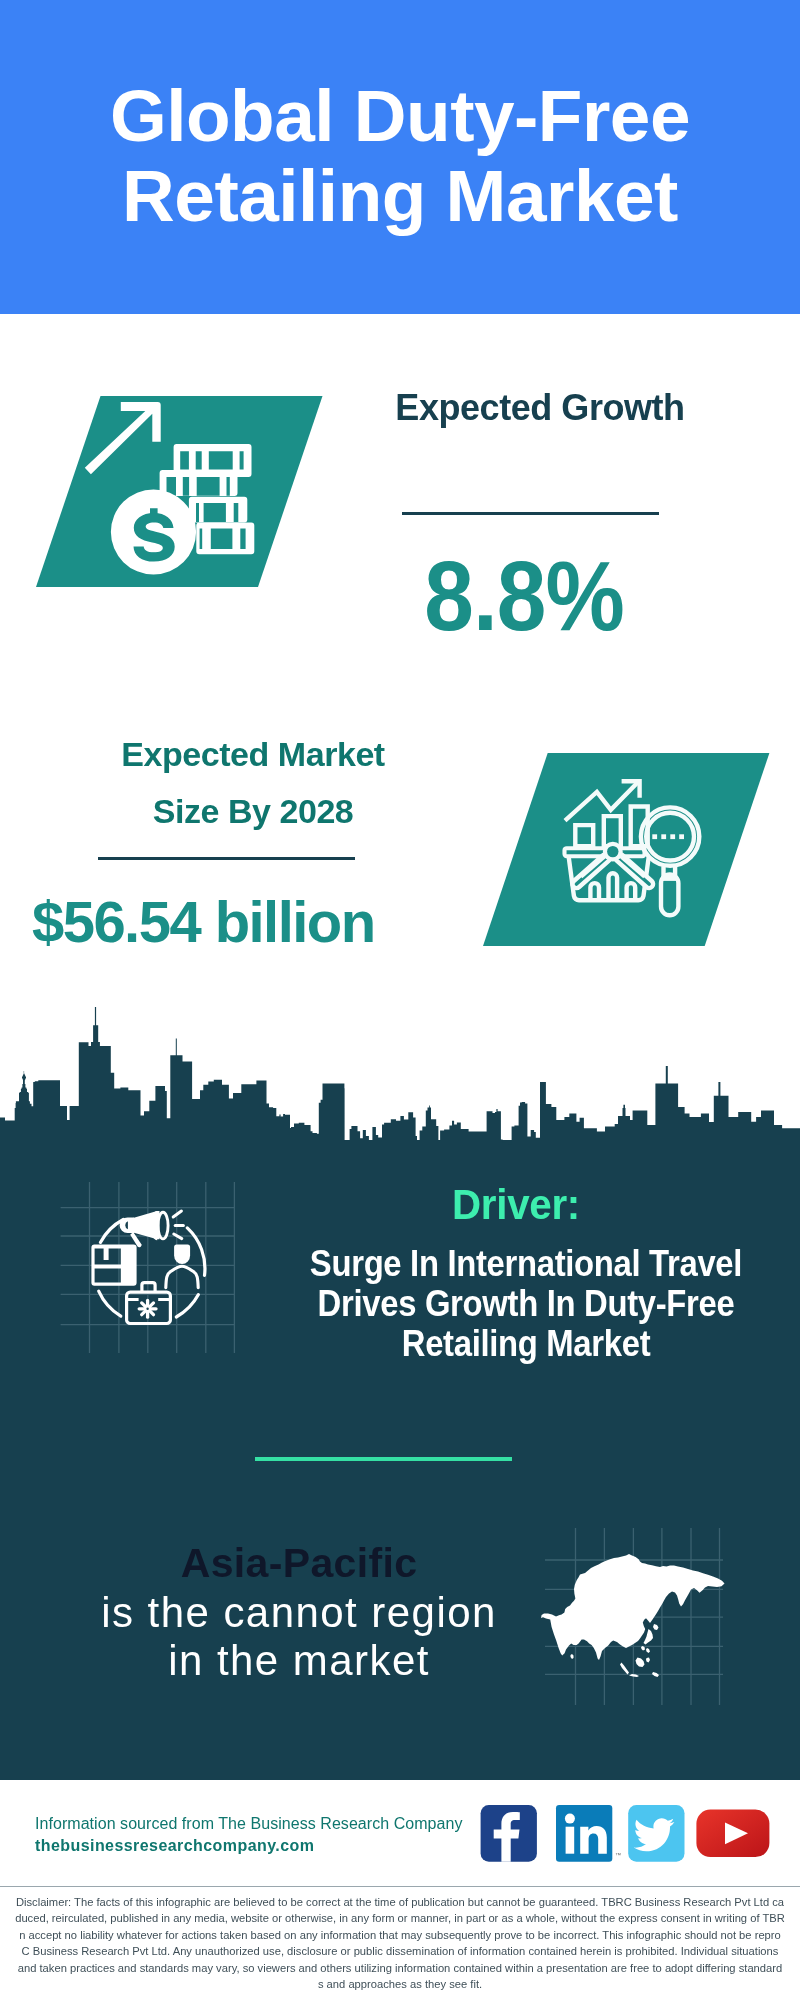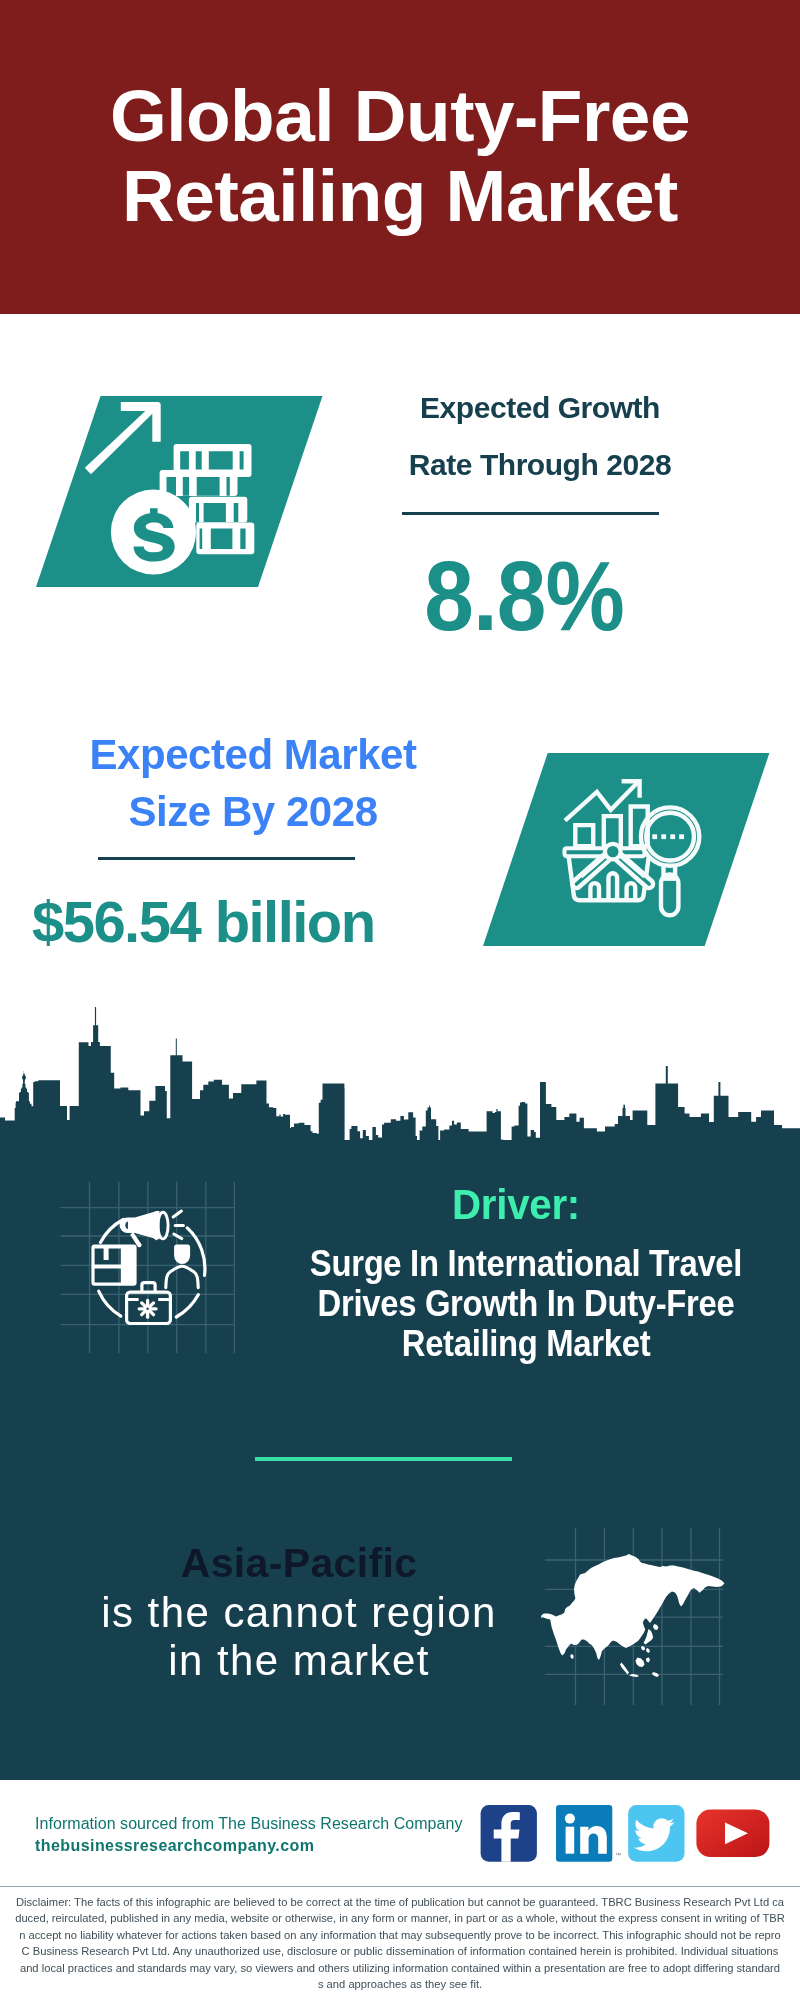--- a/index.html
+++ b/index.html
@@ -1,20 +1,20 @@
 <!DOCTYPE html>
 <html><head>
 <meta charset="utf-8">
 <style>
   * { margin:0; padding:0; box-sizing:border-box; }
   html,body { width:800px; height:2000px; }
   body { font-family:"Liberation Sans", sans-serif; background:#ffffff; overflow:hidden; }
   .page { position:relative; width:800px; height:2000px; }
   
-  .header { position:absolute; left:0; top:0; width:800px; height:314px; background:#7f1d1d; }
+  .header { position:absolute; left:0; top:0; width:800px; height:314px; background:#3b82f6; }
   .header h1 { position:absolute; left:0; top:76px; width:800px; text-align:center;
     color:#fff; font-size:73px; font-weight:bold; line-height:80px; letter-spacing:-0.5px; }
   
   .dark-body { position:absolute; left:0; top:1140px; width:800px; height:640px; background:#17404f; }
   .skyline { position:absolute; left:0; top:1000px; }
   
   .social { position:absolute; left:480px; top:1805px; }
   .src-text { position:absolute; left:35px; top:1813px; color:#0f766e;
     font-size:16px; line-height:22px; letter-spacing:0.05px; }
   .src-text .l2 { letter-spacing:0.43px;font-weight:bold; }
@@ -38,27 +38,27 @@
     color:#ffffff; font-size:42px; font-weight:normal; line-height:48px; letter-spacing:1.45px; }
   
   .tile { position:absolute; background:#1b8f88; }
   .tile-a { left:36px; top:396px; width:287px; height:191px;
     -webkit-clip-path:polygon(64.5px 0, 286.5px 0, 222px 191px, 0 191px);
     clip-path:polygon(64.5px 0, 286.5px 0, 222px 191px, 0 191px); }
   .icon-b { position:absolute; left:558px; top:774px; }
   .icon-a { position:absolute; left:81px; top:395px; }
   
   .s1-label { position:absolute; left:330px; top:379px; width:420px; text-align:center;
-    color:#17404f; font-size:30px; font-weight:bold; line-height:57px; letter-spacing:-0.45px; }
+    color:#17404f; font-size:36px; font-weight:bold; line-height:57px; letter-spacing:-0.45px; }
   .s1-rule { position:absolute; left:402px; top:512px; width:257px; height:3px; background:#17404f; }
   .tile-b { left:483px; top:753px; width:287px; height:193px;
     -webkit-clip-path:polygon(64.7px 0, 286.4px 0, 221.7px 193px, 0 193px);
     clip-path:polygon(64.7px 0, 286.4px 0, 221.7px 193px, 0 193px); }
   .s2-label { position:absolute; left:43px; top:726px; width:420px; text-align:center;
-    color:#3b82f6; font-size:42px; font-weight:bold; line-height:57px; letter-spacing:-0.45px; }
+    color:#0f766e; font-size:34px; font-weight:bold; line-height:57px; letter-spacing:-0.45px; }
   .s2-rule { position:absolute; left:98px; top:857px; width:257px; height:3px; background:#17404f; }
   .s2-value { position:absolute; left:32px; top:885px;
     color:#1b8f88; font-size:58px; font-weight:bold; line-height:74px; letter-spacing:-1.55px; white-space:nowrap; }
   .s1-value { position:absolute; left:314px; top:548px; width:420px; text-align:center;
     color:#1b8f88; font-size:99px; font-weight:bold; line-height:96px; letter-spacing:-1px;
     transform:scaleX(0.9); transform-origin:50% 50%; }
 </style>
 </head>
 <body>
 
@@ -94,21 +94,21 @@
       <rect x="216.4" y="4.6" width="73.0" height="47.5" rx="14.0" fill="url(#ytg)"></rect>
       <path d="M245.0 17.5 L268.0 28.3 L245.0 39.2 z" fill="#ffffff"></path>
     </g>
   </svg>
   <div class="footer-sep"></div>
   <div class="disclaimer">
     <div>Disclaimer: The facts of this infographic are believed to be correct at the time of publication but cannot be guaranteed. TBRC Business Research Pvt Ltd ca</div>
     <div>duced, reirculated, published in any media, website or otherwise, in any form or manner, in part or as a whole, without the express consent in writing of TBR</div>
     <div>n accept no liability whatever for actions taken based on any information that may subsequently prove to be incorrect. This infographic should not be repro</div>
     <div>C Business Research Pvt Ltd. Any unauthorized use, disclosure or public dissemination of information contained herein is prohibited. Individual situations</div>
-    <div>and local practices and standards may vary, so viewers and others utilizing information contained within a presentation are free to adopt differing standard</div>
+    <div>and taken practices and standards may vary, so viewers and others utilizing information contained within a presentation are free to adopt differing standard</div>
     <div>s and approaches as they see fit.</div>
   </div>
 
   <div class="dark-body"></div>
   <svg class="skyline" width="800" height="160" viewBox="0 1000 800 160">
     <path d="M0 1160 L0 1117.5 L5.0 1117.5 L5.0 1120.6 L14.7 1120.6 L14.7 1108.1 L15.6 1108.1 L15.6 1103.1 L15.9 1103.1 L15.9 1101.3 L19.0 1101.3 L19.0 1093.1 L19.6 1093.1 L19.6 1091.9 L20.9 1091.9 L20.9 1088.8 L21.6 1088.8 L21.6 1087.5 L22.4 1087.5 L22.4 1084.0 L23.0 1084.0 L23.0 1080.0 L23.3 1080.0 L23.3 1074.4 L23.7 1074.4 L23.7 1071.0 L24.1 1071.0 L24.1 1074.4 L24.5 1074.4 L24.5 1080.0 L24.8 1080.0 L24.8 1084.0 L25.4 1084.0 L25.4 1087.5 L26.3 1087.5 L26.3 1088.8 L27.0 1088.8 L27.0 1091.9 L28.3 1091.9 L28.3 1093.1 L28.9 1093.1 L28.9 1101.3 L29.9 1101.3 L29.9 1103.8 L31.5 1103.8 L31.5 1106.2 L33.2 1106.2 L33.2 1081.9 L34.8 1081.9 L34.8 1081.2 L38.3 1081.2 L38.3 1080.3 L60.0 1080.3 L60.0 1106.0 L67.0 1106.0 L67.0 1120.0 L69.6 1120.0 L69.6 1106.0 L78.8 1106.0 L78.8 1042.3 L88.5 1042.3 L88.5 1046.1 L91.0 1046.1 L91.0 1041.9 L93.1 1041.9 L93.1 1025.3 L94.9 1025.3 L94.9 1006.9 L96.1 1006.9 L96.1 1025.3 L98.2 1025.3 L98.2 1041.9 L99.9 1041.9 L99.9 1046.1 L110.8 1046.1 L110.8 1072.8 L114.2 1072.8 L114.2 1088.5 L120.4 1088.5 L120.4 1087.6 L128.3 1087.6 L128.3 1090.2 L140.5 1090.2 L140.5 1115.6 L144.0 1115.6 L144.0 1111.2 L149.3 1111.2 L149.3 1100.8 L155.4 1100.8 L155.4 1085.9 L165.0 1085.9 L165.0 1091.1 L166.8 1091.1 L166.8 1118.3 L170.3 1118.3 L170.3 1055.3 L175.8 1055.3 L175.8 1038.6 L176.8 1038.6 L176.8 1055.3 L182.5 1055.3 L182.5 1061.4 L192.1 1061.4 L192.1 1099.0 L200.0 1099.0 L200.0 1090.3 L203.3 1090.3 L203.3 1084.8 L208.3 1084.8 L208.3 1081.5 L213.8 1081.5 L213.8 1079.8 L222.0 1079.8 L222.0 1084.8 L228.9 1084.8 L228.9 1098.5 L233.0 1098.5 L233.0 1093.0 L241.3 1093.0 L241.3 1084.2 L256.4 1084.2 L256.4 1080.6 L271.5 1080.6 L266.5 1080.6 L266.5 1103.5 L269.0 1103.5 L269.0 1107.3 L273.1 1107.3 L273.1 1108.1 L276.3 1108.1 L276.3 1116.3 L279.4 1116.3 L279.4 1114.4 L280.6 1114.4 L280.6 1116.5 L283.1 1116.5 L283.1 1114.0 L285.0 1114.0 L285.0 1114.8 L290.0 1114.8 L290.0 1128.1 L291.0 1128.1 L291.0 1126.9 L294.0 1126.9 L294.0 1123.5 L298.8 1123.5 L298.8 1122.8 L304.4 1122.8 L304.4 1125.0 L310.6 1125.0 L310.6 1131.3 L312.5 1131.3 L312.5 1133.1 L316.9 1133.1 L316.9 1133.8 L318.8 1133.8 L318.8 1102.8 L320.6 1102.8 L320.6 1099.8 L322.5 1099.8 L322.5 1083.4 L344.3 1083.4 L344.4 1083.4 L344.4 1088.3 L344.6 1088.3 L344.6 1142.0 L349.6 1142.0 L349.6 1128.9 L351.4 1128.9 L351.4 1125.9 L357.5 1125.9 L357.5 1131.2 L360.1 1131.2 L360.1 1138.2 L362.8 1138.2 L362.8 1130.1 L365.9 1130.1 L365.9 1135.9 L368.9 1135.9 L368.9 1139.9 L372.4 1139.9 L372.4 1127.1 L375.9 1127.1 L375.9 1135.0 L378.2 1135.0 L378.2 1137.6 L382.0 1137.6 L382.0 1124.5 L384.1 1124.5 L384.1 1122.8 L390.8 1122.8 L390.8 1119.3 L396.0 1119.3 L396.0 1120.7 L400.4 1120.7 L400.4 1116.1 L403.9 1116.1 L403.9 1119.6 L408.3 1119.6 L408.3 1112.3 L413.1 1112.3 L413.1 1117.5 L415.6 1117.5 L415.6 1135.9 L417.0 1135.9 L417.0 1142.0 L419.6 1142.0 L419.6 1130.6 L422.3 1130.6 L422.3 1126.6 L425.8 1126.6 L425.8 1110.5 L427.5 1110.5 L427.5 1107.4 L429.2 1107.4 L429.2 1105.6 L430.0 1105.6 L430.0 1107.4 L431.0 1107.4 L431.0 1119.3 L436.2 1119.3 L436.2 1125.9 L438.4 1125.9 L438.4 1141.1 L440.1 1141.1 L440.1 1130.6 L444.1 1130.6 L444.1 1129.4 L449.4 1129.4 L449.4 1125.4 L452.0 1125.4 L452.0 1120.7 L454.1 1120.7 L454.1 1124.5 L456.9 1124.5 L456.9 1122.4 L460.8 1122.4 L460.8 1128.9 L468.6 1128.9 L468.6 1131.5 L480.0 1131.5 L483.5 1131.5 L483.5 1134.4 L483.5 1131.6 L486.6 1131.6 L486.6 1111.3 L492.5 1111.3 L492.5 1113.0 L495.0 1113.0 L495.0 1111.9 L496.4 1111.9 L496.4 1109.1 L497.6 1109.1 L497.6 1111.3 L500.9 1111.3 L500.9 1139.4 L502.6 1139.4 L502.6 1142.2 L506.0 1142.2 L506.0 1143.9 L508.8 1143.9 L508.8 1144.5 L511.6 1144.5 L511.6 1126.5 L514.4 1126.5 L514.4 1125.4 L518.6 1125.4 L518.6 1105.7 L520.0 1105.7 L520.0 1102.6 L521.7 1102.6 L521.7 1102.0 L525.1 1102.0 L525.1 1103.4 L527.4 1103.4 L527.4 1136.6 L530.7 1136.6 L530.7 1129.9 L534.1 1129.9 L534.1 1132.1 L535.8 1132.1 L535.8 1137.7 L537.5 1137.7 L540.0 1137.7 L540.0 1082.1 L545.9 1082.1 L545.9 1103.9 L551.4 1103.9 L551.4 1107.1 L556.3 1107.1 L556.3 1120.1 L564.4 1120.1 L564.4 1116.9 L569.3 1116.9 L569.3 1113.6 L576.4 1113.6 L576.4 1121.8 L579.6 1121.8 L579.6 1117.8 L583.9 1117.8 L583.9 1128.2 L596.9 1128.2 L596.9 1131.5 L605.0 1131.5 L605.0 1126.6 L614.7 1126.6 L614.7 1124.0 L618.0 1124.0 L618.0 1116.0 L622.0 1116.0 L622.5 1116.0 L622.5 1108.0 L623.4 1108.0 L623.4 1104.8 L624.4 1104.8 L625.0 1104.8 L625.0 1108.0 L625.5 1108.0 L625.5 1116.0 L630.0 1116.0 L630.0 1120.0 L632.6 1120.0 L632.6 1110.4 L647.3 1110.4 L647.3 1125.0 L655.4 1125.0 L655.4 1083.4 L665.8 1083.4 L665.8 1066.0 L667.8 1066.0 L667.8 1083.4 L678.1 1083.4 L678.1 1107.1 L684.6 1107.1 L684.6 1113.6 L689.5 1113.6 L689.5 1116.9 L700.9 1116.9 L700.9 1113.6 L709.0 1113.6 L709.0 1122.0 L713.8 1122.0 L713.8 1095.8 L718.4 1095.8 L718.4 1082.1 L720.4 1082.1 L720.4 1095.8 L728.5 1095.8 L728.5 1116.9 L738.2 1116.9 L738.2 1112.0 L751.2 1112.0 L751.2 1121.8 L756.1 1121.8 L756.1 1116.9 L761.0 1116.9 L761.0 1110.4 L774.0 1110.4 L774.0 1125.0 L782.1 1125.0 L782.1 1128.2 L800.0 1128.2 L800 1160 Z M21.9 1077.6 L24.0 1073.0 L26.1 1077.6 L24.0 1082.2 Z" fill="#17404f"></path>
   </svg>
 
   <svg class="icon-c" width="190" height="186" viewBox="55 1182 190 186">
     <g stroke="#3b6170" stroke-width="1.3">
@@ -226,21 +226,20 @@
         <path d="M66.5 90.4 a42.6 42.6 0 1 0 0 85.2 a42.6 42.6 0 1 0 0 -85.2 z"></path>
       </g>
       <g fill="#1b8f88">
         <path d="M63.0 109.2 h7.6 v7.2 h-7.6 z M63.0 153.8 h7.6 v7.4 h-7.6 z"></path>
         <path d="M66.9 113.9 c-11.9 0 -20.1 6.3 -20.1 14.8 c0 8.6 7 12.4 18.4 14.8 c7.8 1.6 10.6 3 10.6 5.4 c0 2.6 -3.2 4.4 -9.1 4.4 c-6.3 0 -9.7 -2.1 -10 -5.9 h-10.2 c0.3 9.1 7.8 15.2 20.4 15.2 c12.6 0 20.8 -6 20.8 -14.9 c0 -9 -7.6 -12.6 -19.1 -15 c-7.3 -1.5 -9.9 -2.7 -9.9 -5.1 c0 -2.5 3.2 -4.2 8.2 -4.2 c5.6 0 8.8 2 9.4 5.6 h10.2 c-0.6 -8.8 -8 -15.1 -19.6 -15.1 z"></path>
       </g>
 
   </svg>
   <div class="s1-label">
     <span>Expected Growth</span><br>
-    <span>Rate Through 2028</span>
   </div>
   <div class="s1-rule"></div>
   <div class="s1-value">8.8%</div>
 
   <div class="s2-label">
     <span>Expected Market</span><br>
     <span>Size By 2028</span>
   </div>
   <div class="s2-rule"></div>
   <div class="s2-value">$56.54 billion</div>

